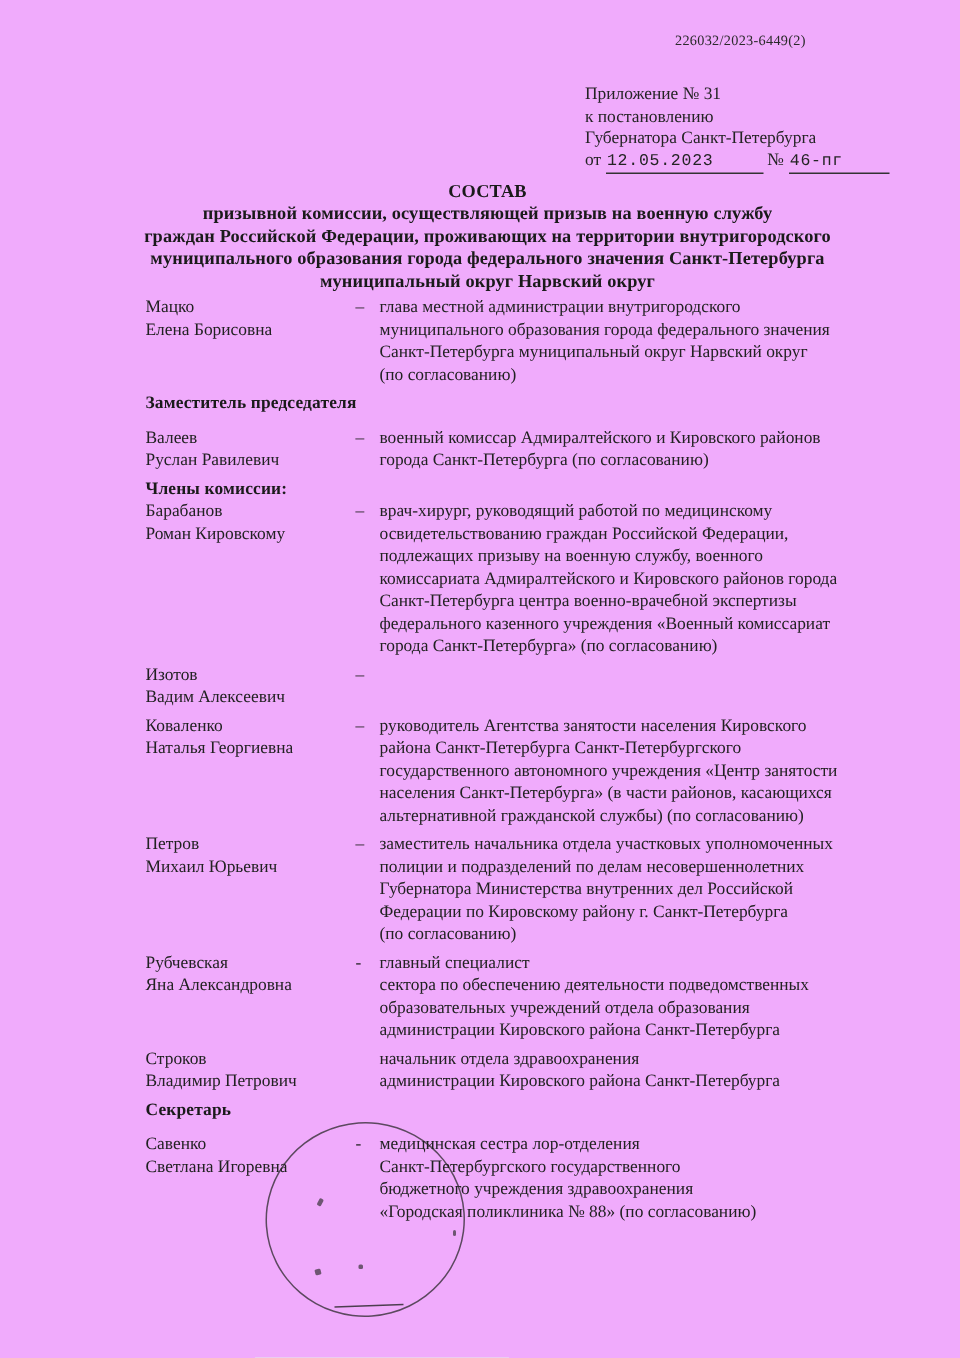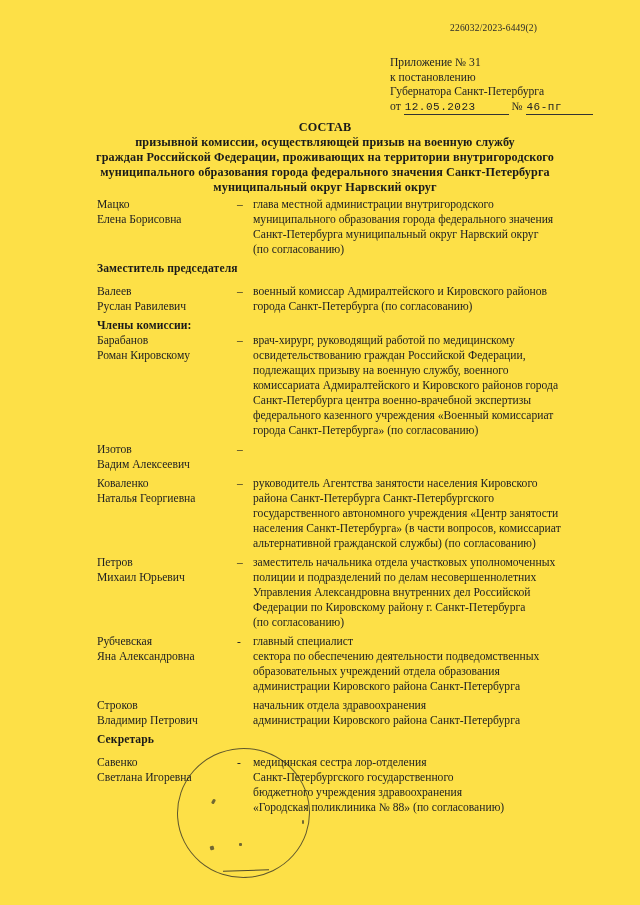--- a/index.html
+++ b/index.html
@@ -1,20 +1,20 @@
 <!DOCTYPE html>
 <html lang="ru"><head>
 <meta charset="utf-8">
 <style>
   html,body{margin:0;padding:0;background:#e8e8e8;}
   .page{
     position:relative;
     width:640px;height:905px;
     margin:0 auto;
-    background:#fde047;
+    background:#f0abfc;
     font-family:"Liberation Serif", serif;
     color:#1e1e1e;
     overflow:hidden;
   }
   .doc-number{
     position:absolute;top:23px;left:450px;
     font-size:9.5px;letter-spacing:0.2px;color:#2a2a2a;
   }
   .annex{
     position:absolute;top:56px;left:390px;
@@ -160,34 +160,34 @@
       <div class="member-row">
         <div class="member-names">
           <div class="name-line">Коваленко</div>
           <div class="name-line">Наталья Георгиевна</div>
         </div>
         <div class="member-dash">–</div>
         <div class="member-desc">
           <div class="desc-line">руководитель Агентства занятости населения Кировского</div>
           <div class="desc-line">района Санкт-Петербурга Санкт-Петербургского</div>
           <div class="desc-line">государственного автономного учреждения «Центр занятости</div>
-          <div class="desc-line">населения Санкт-Петербурга» (в части вопросов, комиссариат</div>
+          <div class="desc-line">населения Санкт-Петербурга» (в части районов, касающихся</div>
           <div class="desc-line">альтернативной гражданской службы) (по согласованию)</div>
         </div>
       </div>
       <div class="member-row">
         <div class="member-names">
           <div class="name-line">Петров</div>
           <div class="name-line">Михаил Юрьевич</div>
         </div>
         <div class="member-dash">–</div>
         <div class="member-desc">
           <div class="desc-line">заместитель начальника отдела участковых уполномоченных</div>
           <div class="desc-line">полиции и подразделений по делам несовершеннолетних</div>
-          <div class="desc-line">Управления Александровна внутренних дел Российской</div>
+          <div class="desc-line">Губернатора Министерства внутренних дел Российской</div>
           <div class="desc-line">Федерации по Кировскому району г. Санкт-Петербурга</div>
           <div class="desc-line">(по согласованию)</div>
         </div>
       </div>
       <div class="member-row">
         <div class="member-names">
           <div class="name-line">Рубчевская</div>
           <div class="name-line">Яна Александровна</div>
         </div>
         <div class="member-dash">-</div>

